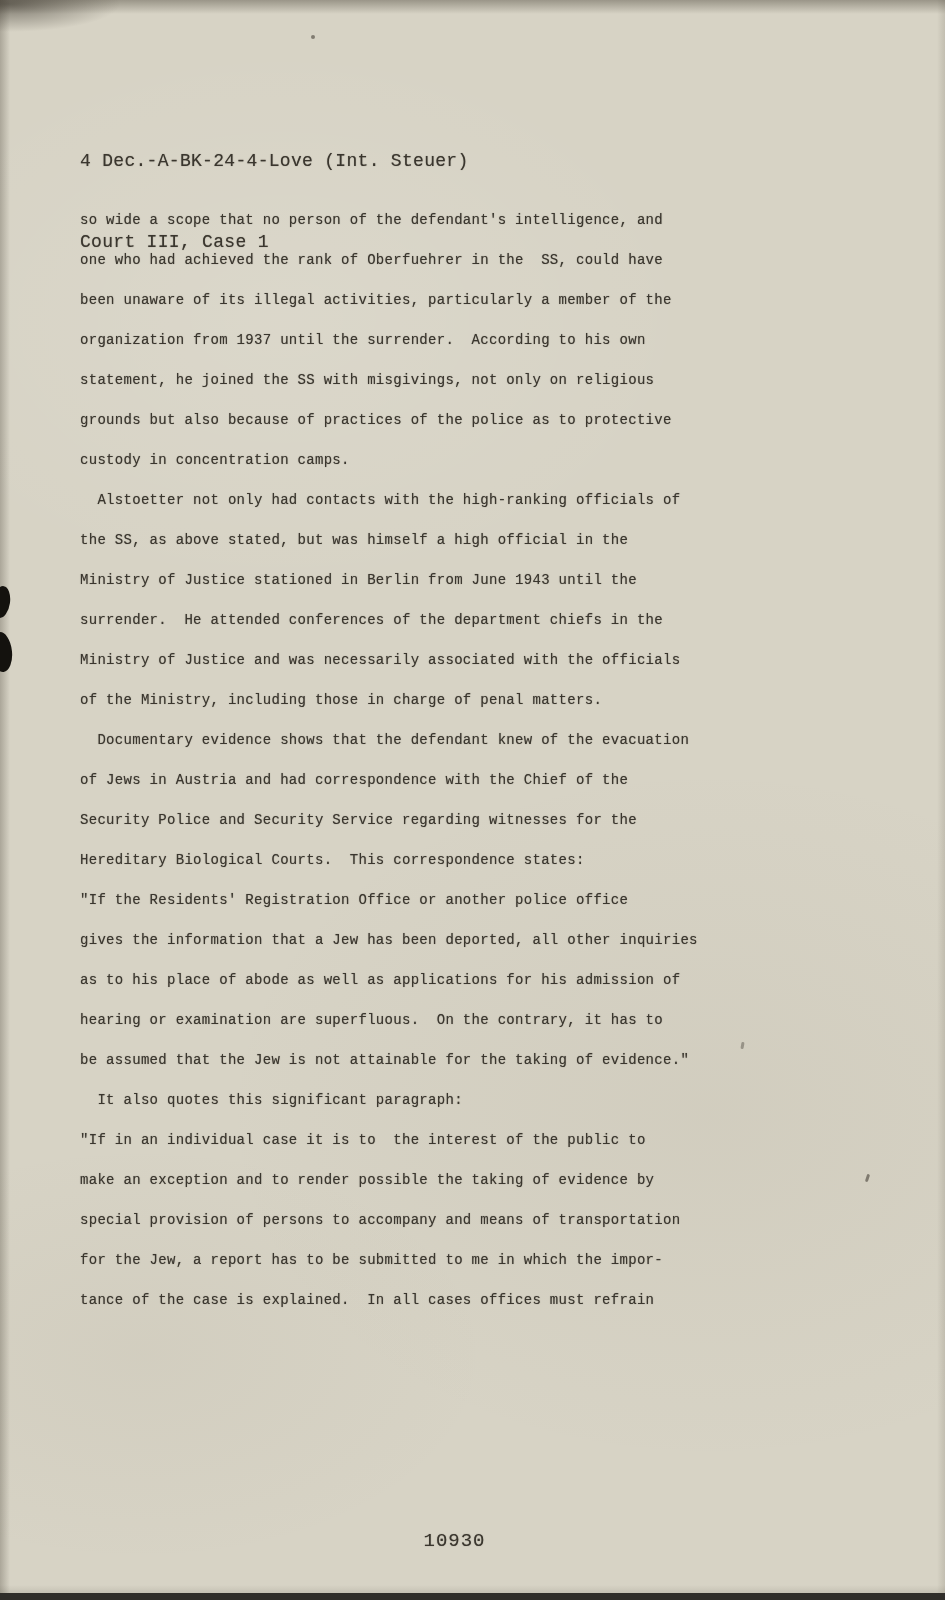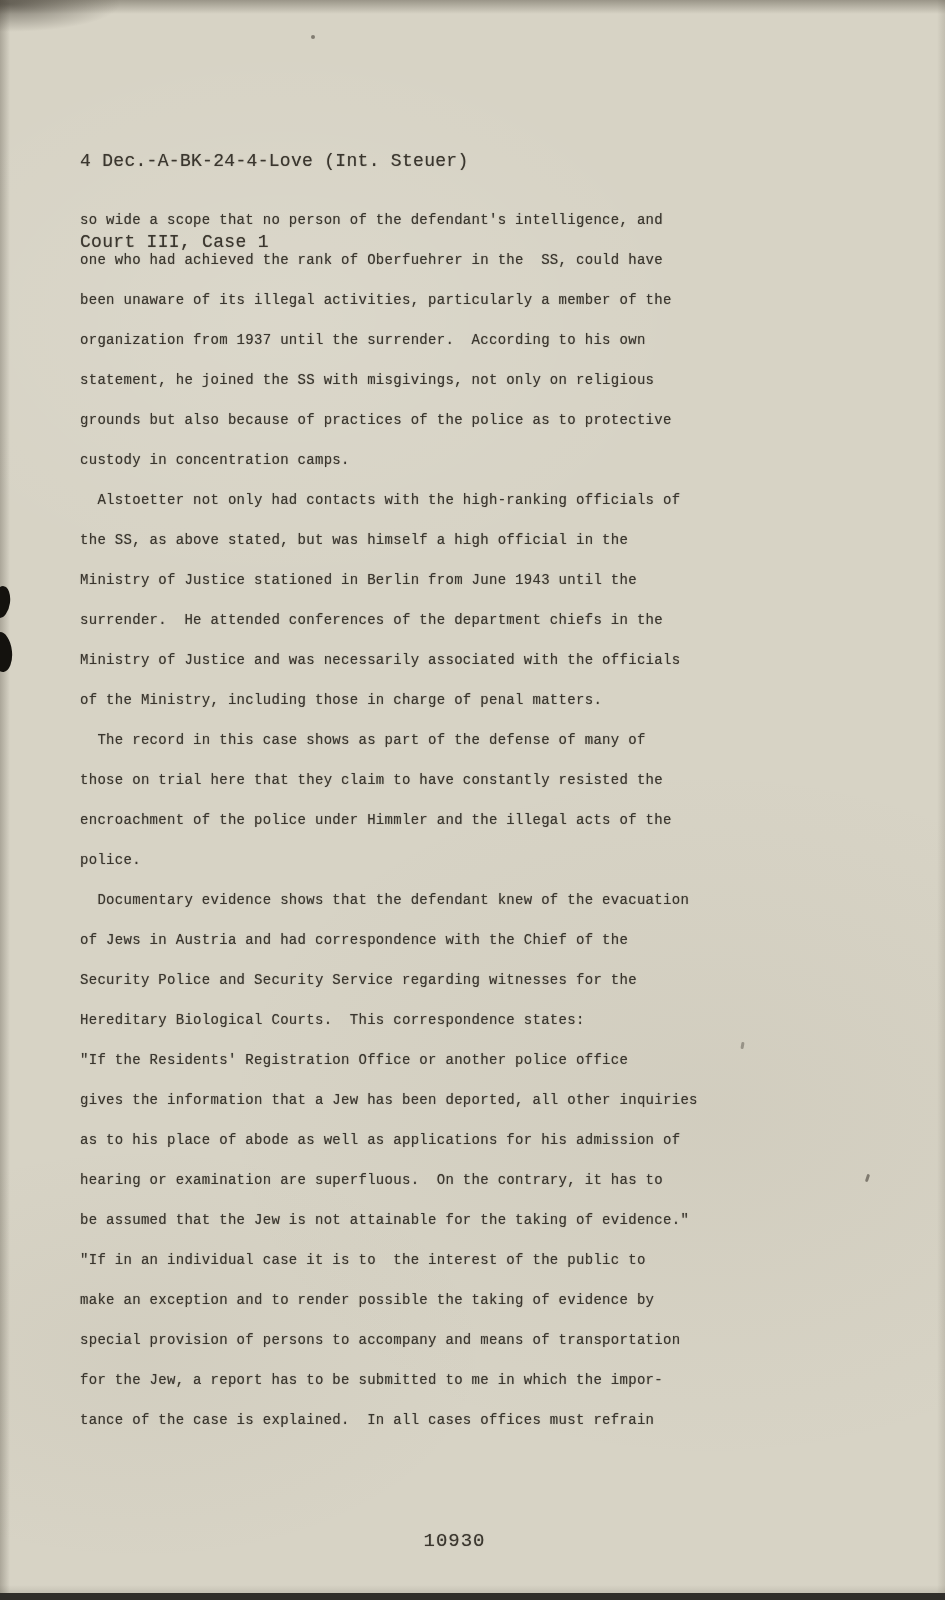--- a/index.html
+++ b/index.html
@@ -100,33 +100,30 @@
 organization from 1937 until the surrender.  According to his own
 statement, he joined the SS with misgivings, not only on religious
 grounds but also because of practices of the police as to protective
 custody in concentration camps.</p>
       <p class="para">  Alstoetter not only had contacts with the high-ranking officials of
 the SS, as above stated, but was himself a high official in the
 Ministry of Justice stationed in Berlin from June 1943 until the
 surrender.  He attended conferences of the department chiefs in the
 Ministry of Justice and was necessarily associated with the officials
 of the Ministry, including those in charge of penal matters.</p>
-      <p class="para">  The record in this case shows as part of the defense of many of
-those on trial here that they claim to have constantly resisted the
-encroachment of the police under Himmler and the illegal acts of the
-police.</p>
       <p class="para">  Documentary evidence shows that the defendant knew of the evacuation
 of Jews in Austria and had correspondence with the Chief of the
 Security Police and Security Service regarding witnesses for the
 Hereditary Biological Courts.  This correspondence states:</p>
       <p class="para">"If the Residents' Registration Office or another police office
 gives the information that a Jew has been deported, all other inquiries
 as to his place of abode as well as applications for his admission of
 hearing or examination are superfluous.  On the contrary, it has to
 be assumed that the Jew is not attainable for the taking of evidence."</p>
+      <p class="para">  It also quotes this significant paragraph:</p>
       <p class="para">"If in an individual case it is to  the interest of the public to
 make an exception and to render possible the taking of evidence by
 special provision of persons to accompany and means of transportation
 for the Jew, a report has to be submitted to me in which the impor-
 tance of the case is explained.  In all cases offices must refrain</p>
     </div>
 
   <div class="page-number">10930</div>
 
   <div class="binder-mark mark-1"></div>

